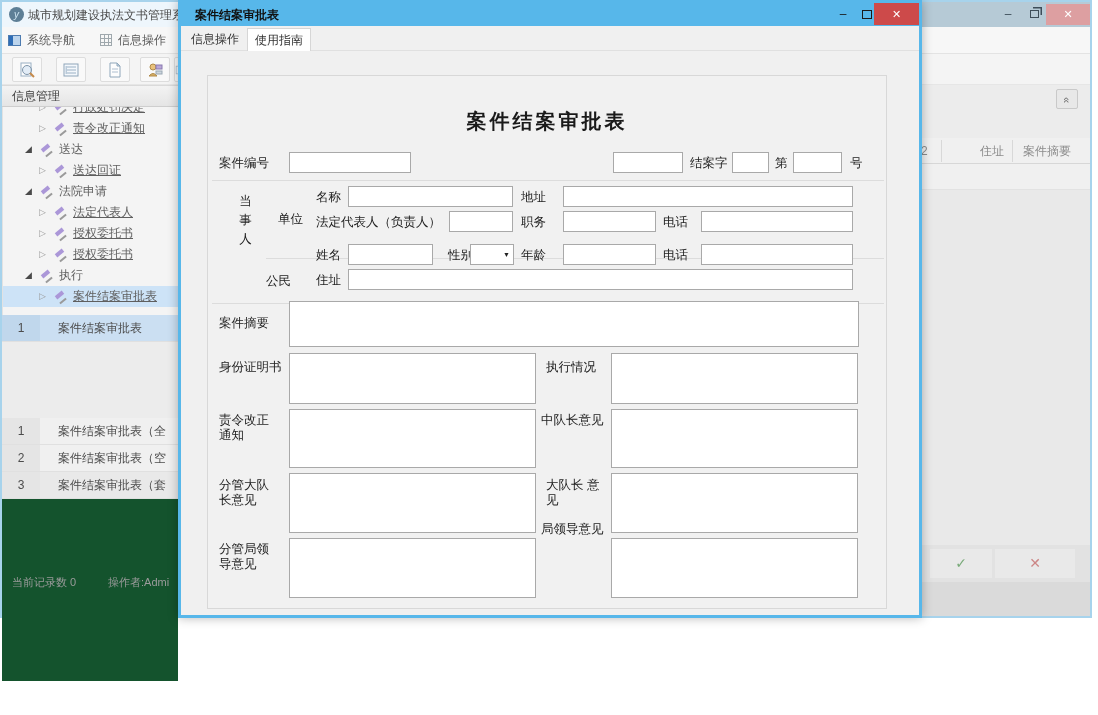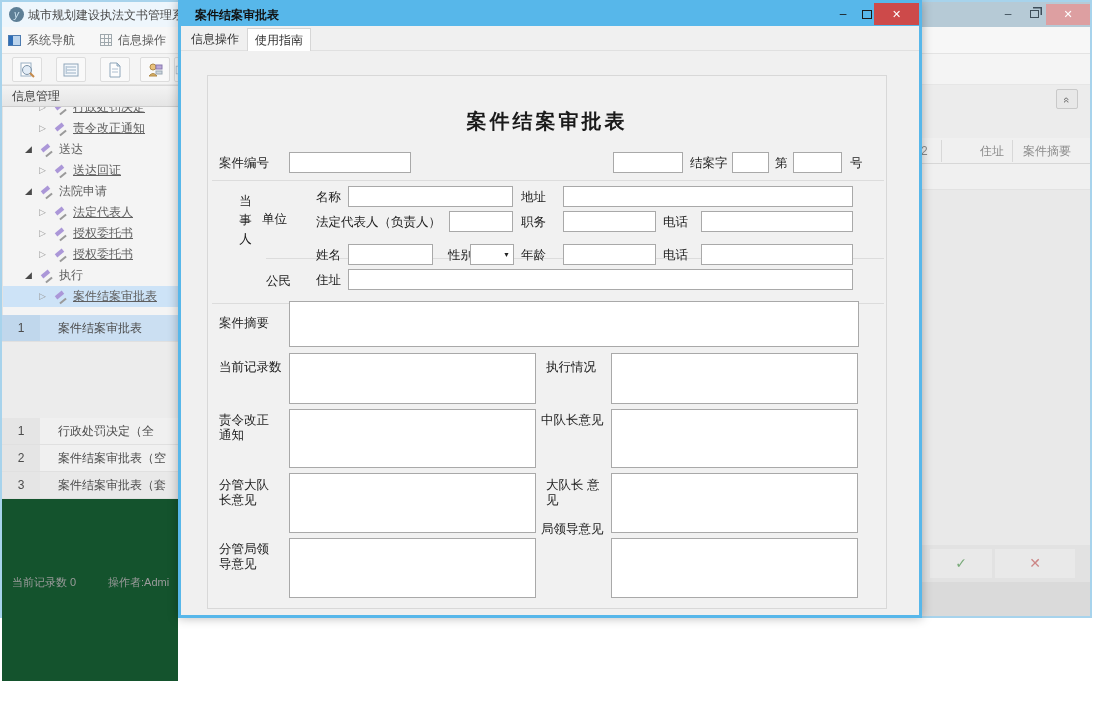--- a/index.html
+++ b/index.html
@@ -242,21 +242,21 @@
       </div>
 
       <div class="list-row sel">
         <span class="list-num">1</span>
         <span class="list-label">案件结案审批表</span>
       </div>
       <div class="iw-gap"></div>
 
       <div class="list-row">
         <span class="list-num">1</span>
-        <span class="list-label">行政处罚决定（全</span>
+        <span class="list-label">案件结案审批表（全</span>
       </div>
       <div class="list-row">
         <span class="list-num">2</span>
         <span class="list-label">案件结案审批表（空</span>
       </div>
       <div class="list-row alt">
         <span class="list-num">3</span>
         <span class="list-label">案件结案审批表（套</span>
       </div>
 
@@ -315,21 +315,21 @@
         <input class="fin" style="left: 524px; top: 76px; width: 37px;" value="">
         <span class="flabel" style="left:567px; top:80px">第</span>
         <input class="fin" style="left: 585px; top: 76px; width: 49px;" value="">
         <span class="flabel" style="left:642px; top:80px">号</span>
 
         <div class="rule" style="left:4px; top:104px; width:672px"></div>
         <div class="rule" style="left:58px; top:182px; width:618px"></div>
         <div class="rule" style="left:4px; top:227px; width:672px"></div>
 
         <div class="vparty">当事人</div>
-        <span class="flabel" style="left:54px; top:136px">单位</span>
+        <span class="flabel" style="left:70px; top:136px">单位</span>
         <span class="flabel" style="left:58px; top:198px">公民</span>
 
         <span class="flabel" style="left:108px; top:114px">名称</span>
         <input class="fin" style="left: 140px; top: 110px; width: 165px;" value="">
         <span class="flabel" style="left:313px; top:114px">地址</span>
         <input class="fin" style="left: 355px; top: 110px; width: 290px;" value="">
 
         <span class="flabel" style="left:108px; top:139px">法定代表人（负责人）</span>
         <input class="fin" style="left: 241px; top: 135px; width: 64px;" value="">
         <span class="flabel" style="left:313px; top:139px">职务</span>
@@ -348,21 +348,21 @@
         <input class="fin" style="left: 355px; top: 168px; width: 93px;" value="">
         <span class="flabel" style="left:455px; top:172px">电话</span>
         <input class="fin" style="left: 493px; top: 168px; width: 152px;" value="">
 
         <span class="flabel" style="left:108px; top:197px">住址</span>
         <input class="fin" style="left: 140px; top: 193px; width: 505px;" value="">
 
         <span class="flabel" style="left:11px; top:240px">案件摘要</span>
         <textarea class="fta" style="left: 81px; top: 225px; width: 570px; height: 46px;"></textarea>
 
-        <span class="flabel" style="left:11px; top:284px">当前记录数</span>
+        <span class="flabel" style="left:11px; top:284px">身份证明书</span>
         <textarea class="fta" style="left: 81px; top: 277px; width: 247px; height: 51px;"></textarea>
         <span class="flabel" style="left:338px; top:284px">执行情况</span>
         <textarea class="fta" style="left: 403px; top: 277px; width: 247px; height: 51px;"></textarea>
 
         <span class="flabel" style="left:11px; top:337px; width:58px">责令改正通知</span>
         <textarea class="fta" style="left: 81px; top: 333px; width: 247px; height: 59px;"></textarea>
         <span class="flabel" style="left:333px; top:337px">中队长意见</span>
         <textarea class="fta" style="left: 403px; top: 333px; width: 247px; height: 59px;"></textarea>
 
         <span class="flabel" style="left:11px; top:402px; width:58px">分管大队长意见</span>

